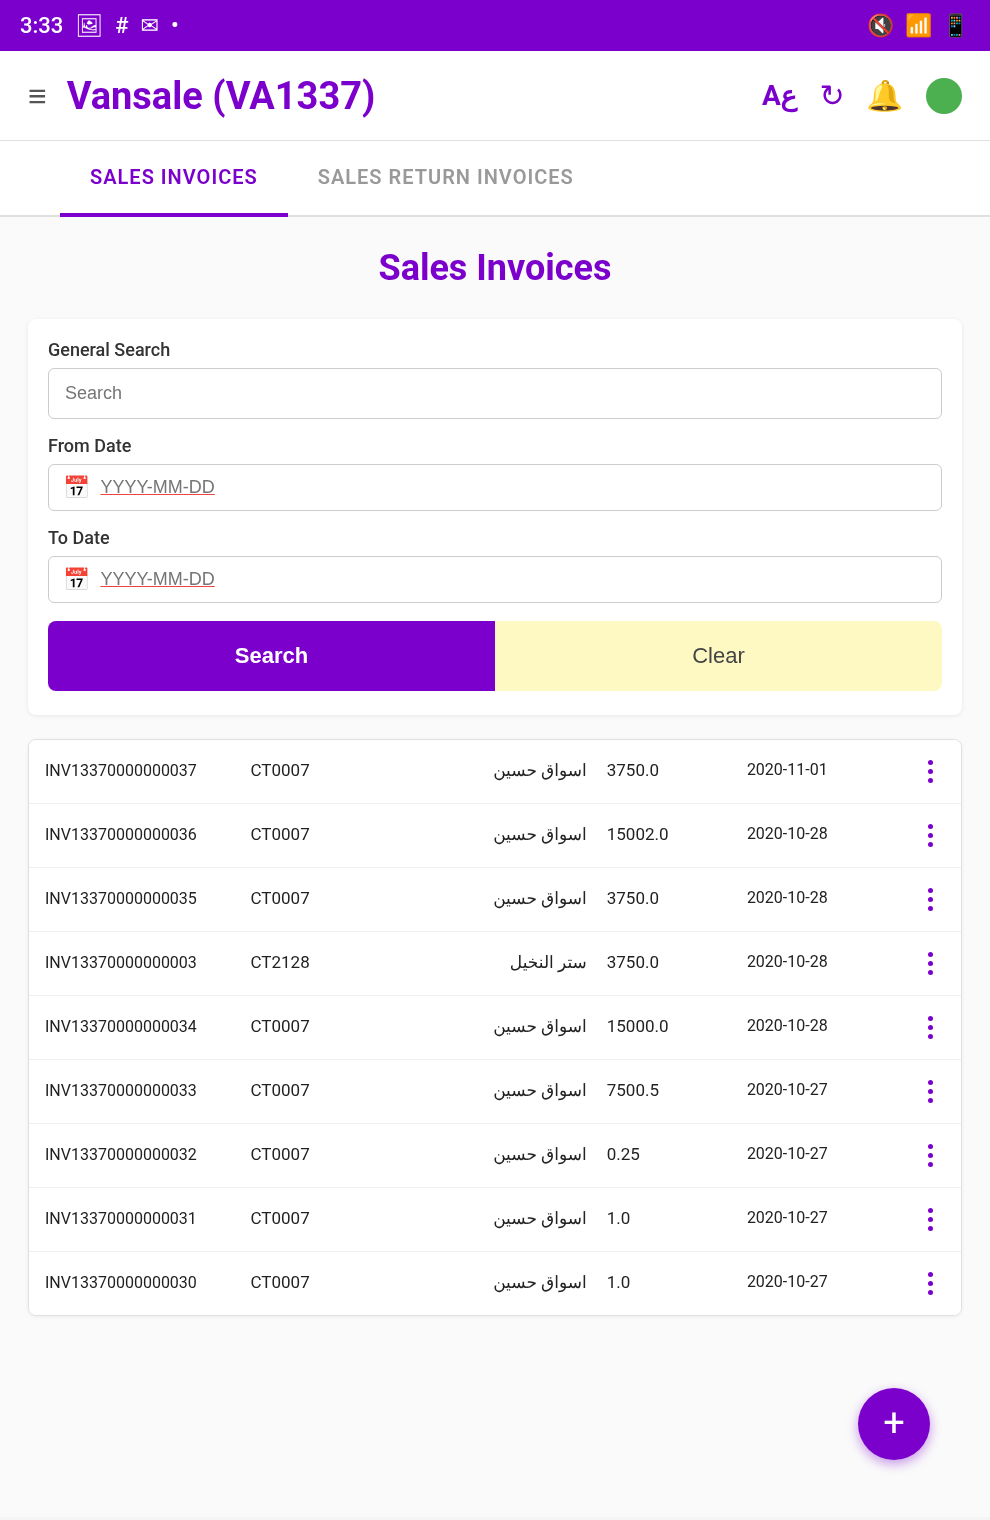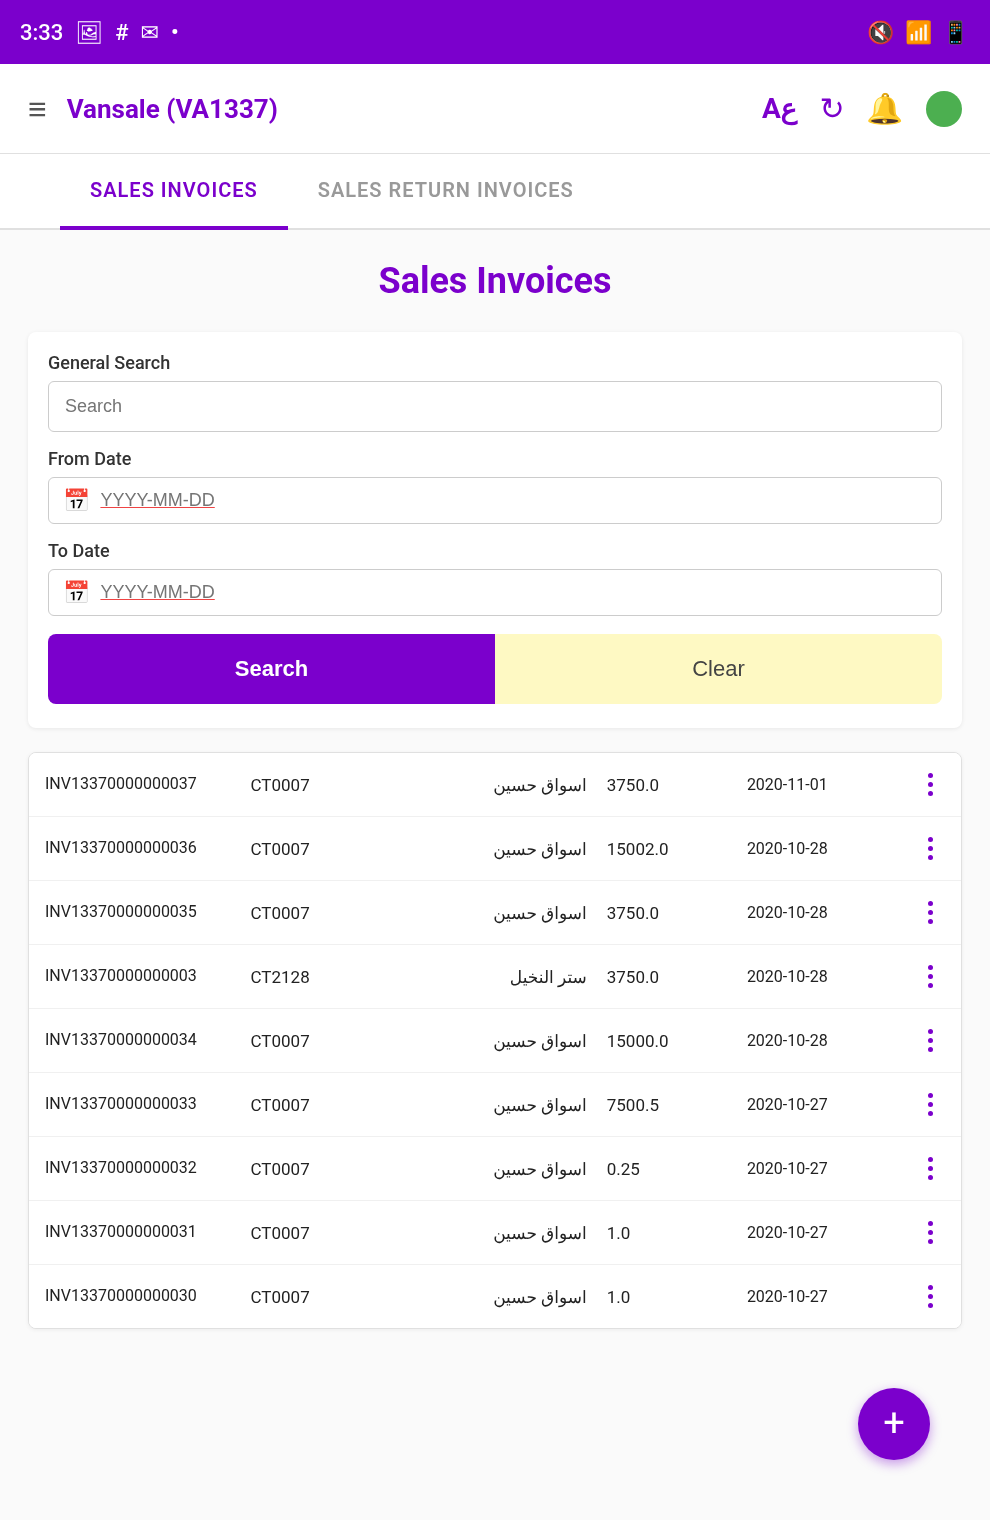--- a/index.html
+++ b/index.html
@@ -9,21 +9,21 @@
       background: #f5f5f5;
       width: 990px;
       min-height: 1520px;
       overflow-x: hidden;
     }
 
     
     .status-bar {
       background: #7B00CC;
       color: white;
-      height: 64px;
+      height: 51px;
       display: flex;
       align-items: center;
       justify-content: space-between;
       padding: 0 20px;
       font-size: 22px;
       font-weight: 500;
     }
     .status-bar-left { display: flex; align-items: center; gap: 12px; }
     .status-bar-right { display: flex; align-items: center; gap: 10px; }
 
@@ -33,21 +33,21 @@
       height: 90px;
       display: flex;
       align-items: center;
       justify-content: space-between;
       padding: 0 28px;
       border-bottom: 1px solid #e0e0e0;
     }
     .top-bar-left { display: flex; align-items: center; gap: 20px; }
     .hamburger { font-size: 32px; color: #555; cursor: pointer; }
     .app-title {
-      font-size: 26px;
+      font-size: 38px;
       font-weight: 700;
       color: #7B00CC;
     }
     .top-bar-right { display: flex; align-items: center; gap: 22px; }
     .top-bar-icon { font-size: 30px; color: #7B00CC; cursor: pointer; }
     .green-dot {
       width: 36px; height: 36px;
       background: #4CAF50;
       border-radius: 50%;
     }
@@ -197,21 +197,20 @@
     }
     .th-ref { flex: 2.2; }
     .th-cust { flex: 1.6; }
     .th-shop { flex: 2; text-align: right; }
     .th-amount { flex: 1.5; text-align: left; padding-left: 20px; }
     .th-date { flex: 1.8; text-align: left; }
     .th-action { width: 30px; }
 
     .table-row {
       display: flex;
-      align-items: center;
       padding: 20px 16px;
       border-bottom: 1px solid #f0f0f0;
       background: white;
     }
     .table-row:last-child { border-bottom: none; }
     .td {
       font-size: 17px;
       color: #222;
     }
     .td-ref { flex: 2.2; font-size: 16px; line-height: 1.4; }

